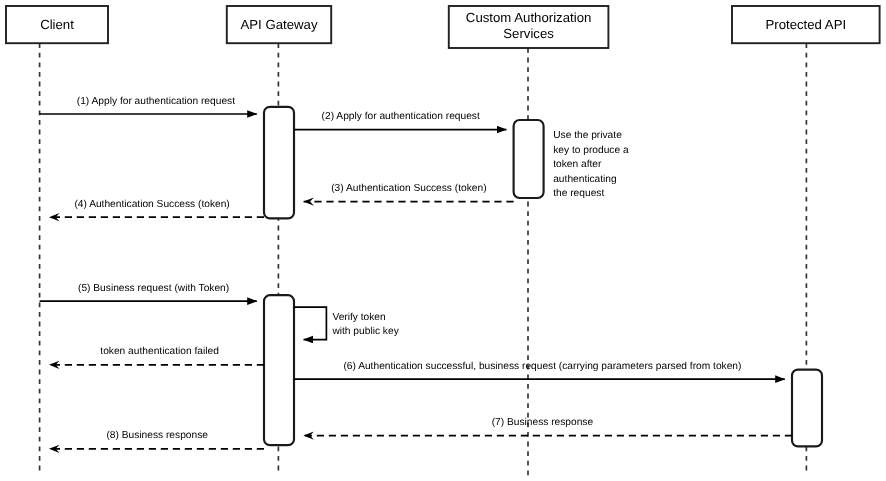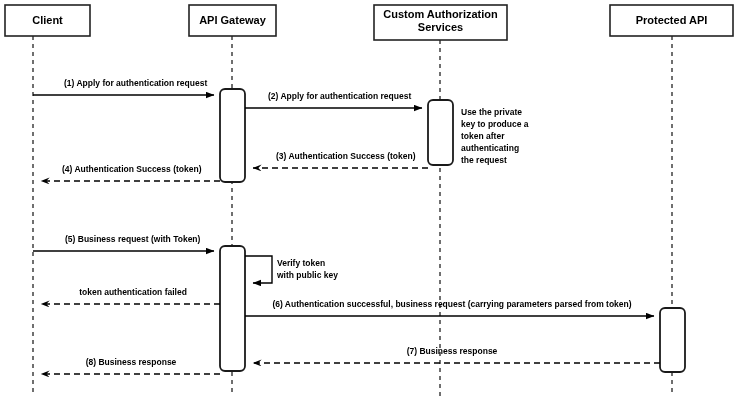--- a/index.html
+++ b/index.html
@@ -10,21 +10,20 @@
   }
   body {
     font-family: "Liberation Sans", sans-serif;
   }
   #diagram-root {
     position: relative;
     width: 738px;
     height: 401px;
     background: #ffffff;
     overflow: hidden;
-    font-weight: bold;
   }
   svg.diagram-canvas {
     position: absolute;
     left: 0;
     top: 0;
     width: 738px;
     height: 401px;
   }
   .participant-box rect {
     fill: #ffffff;

